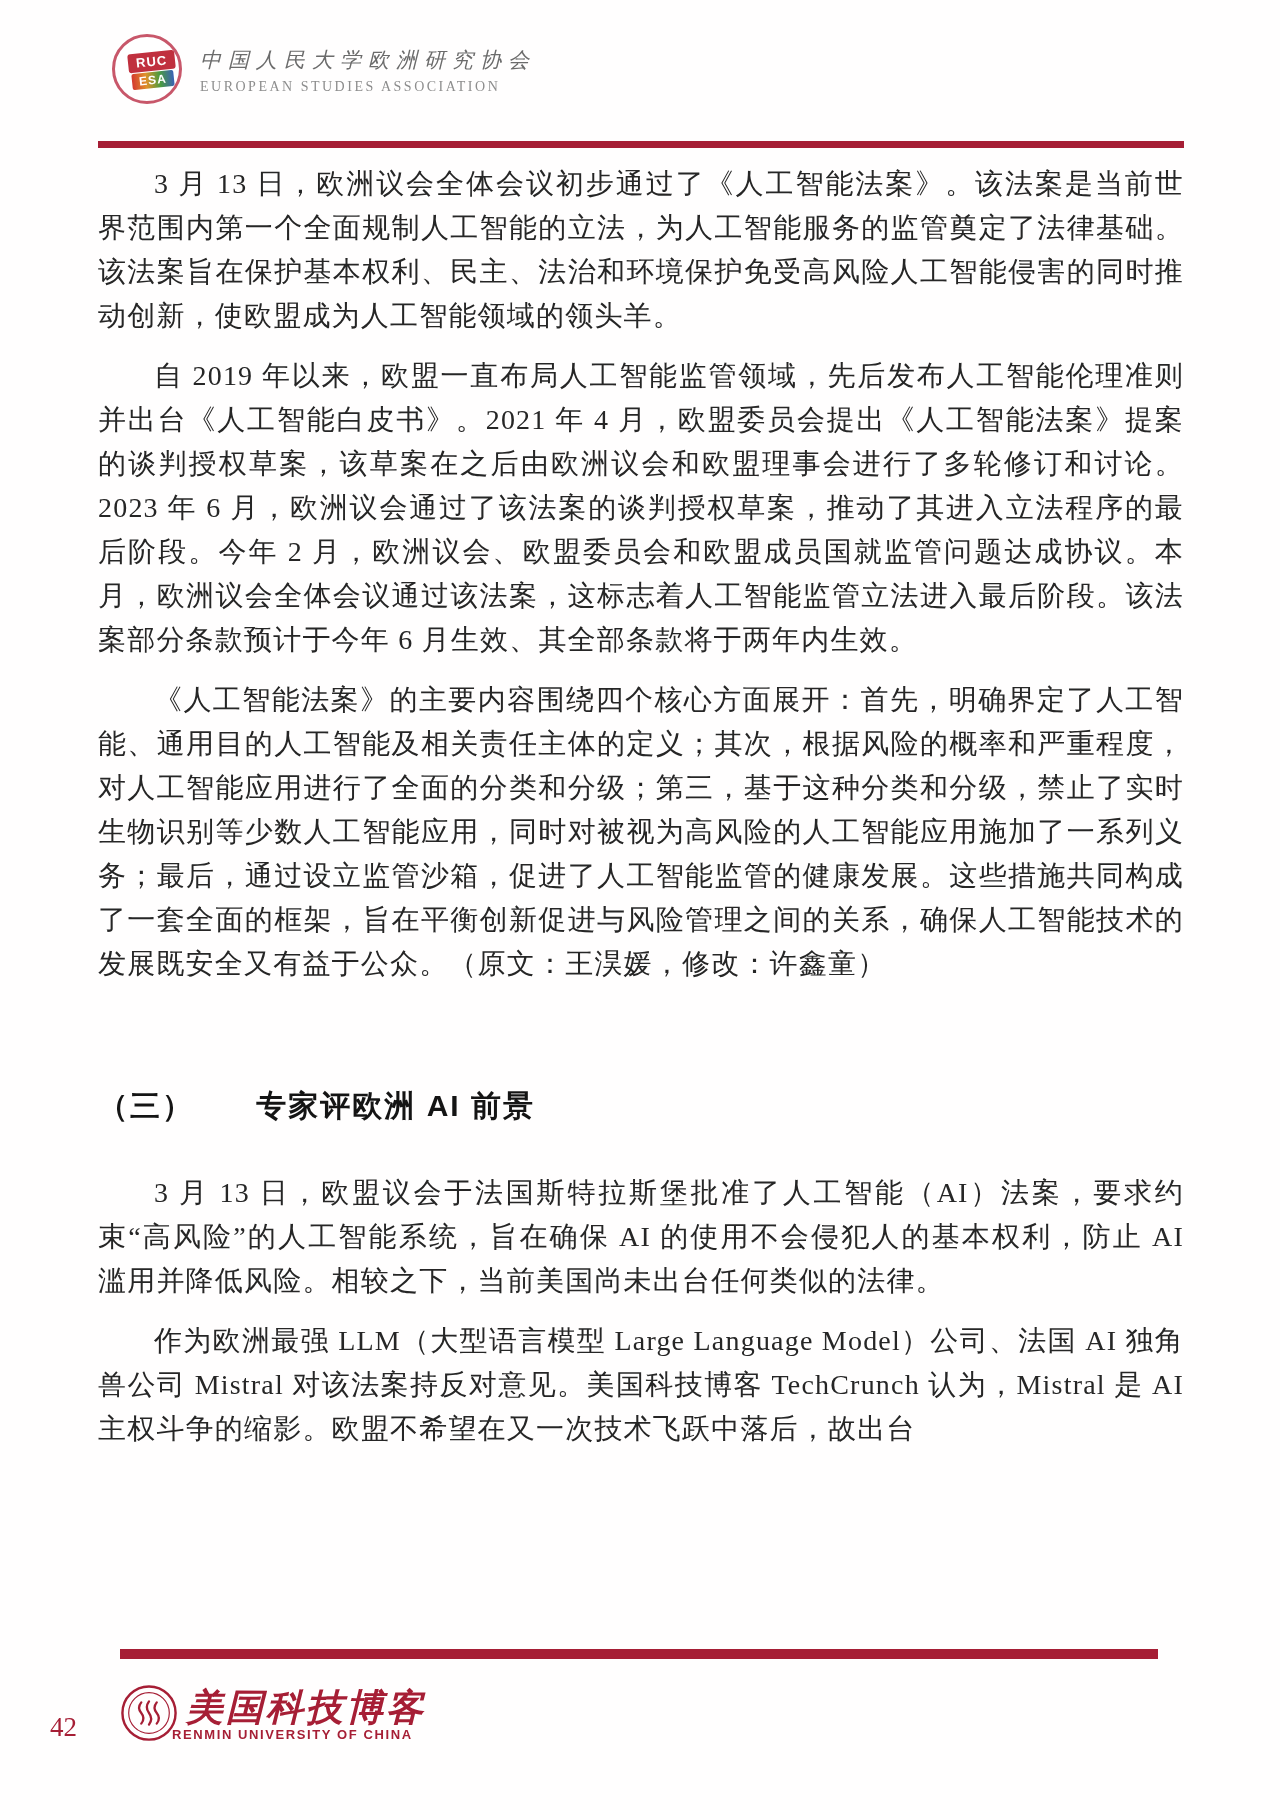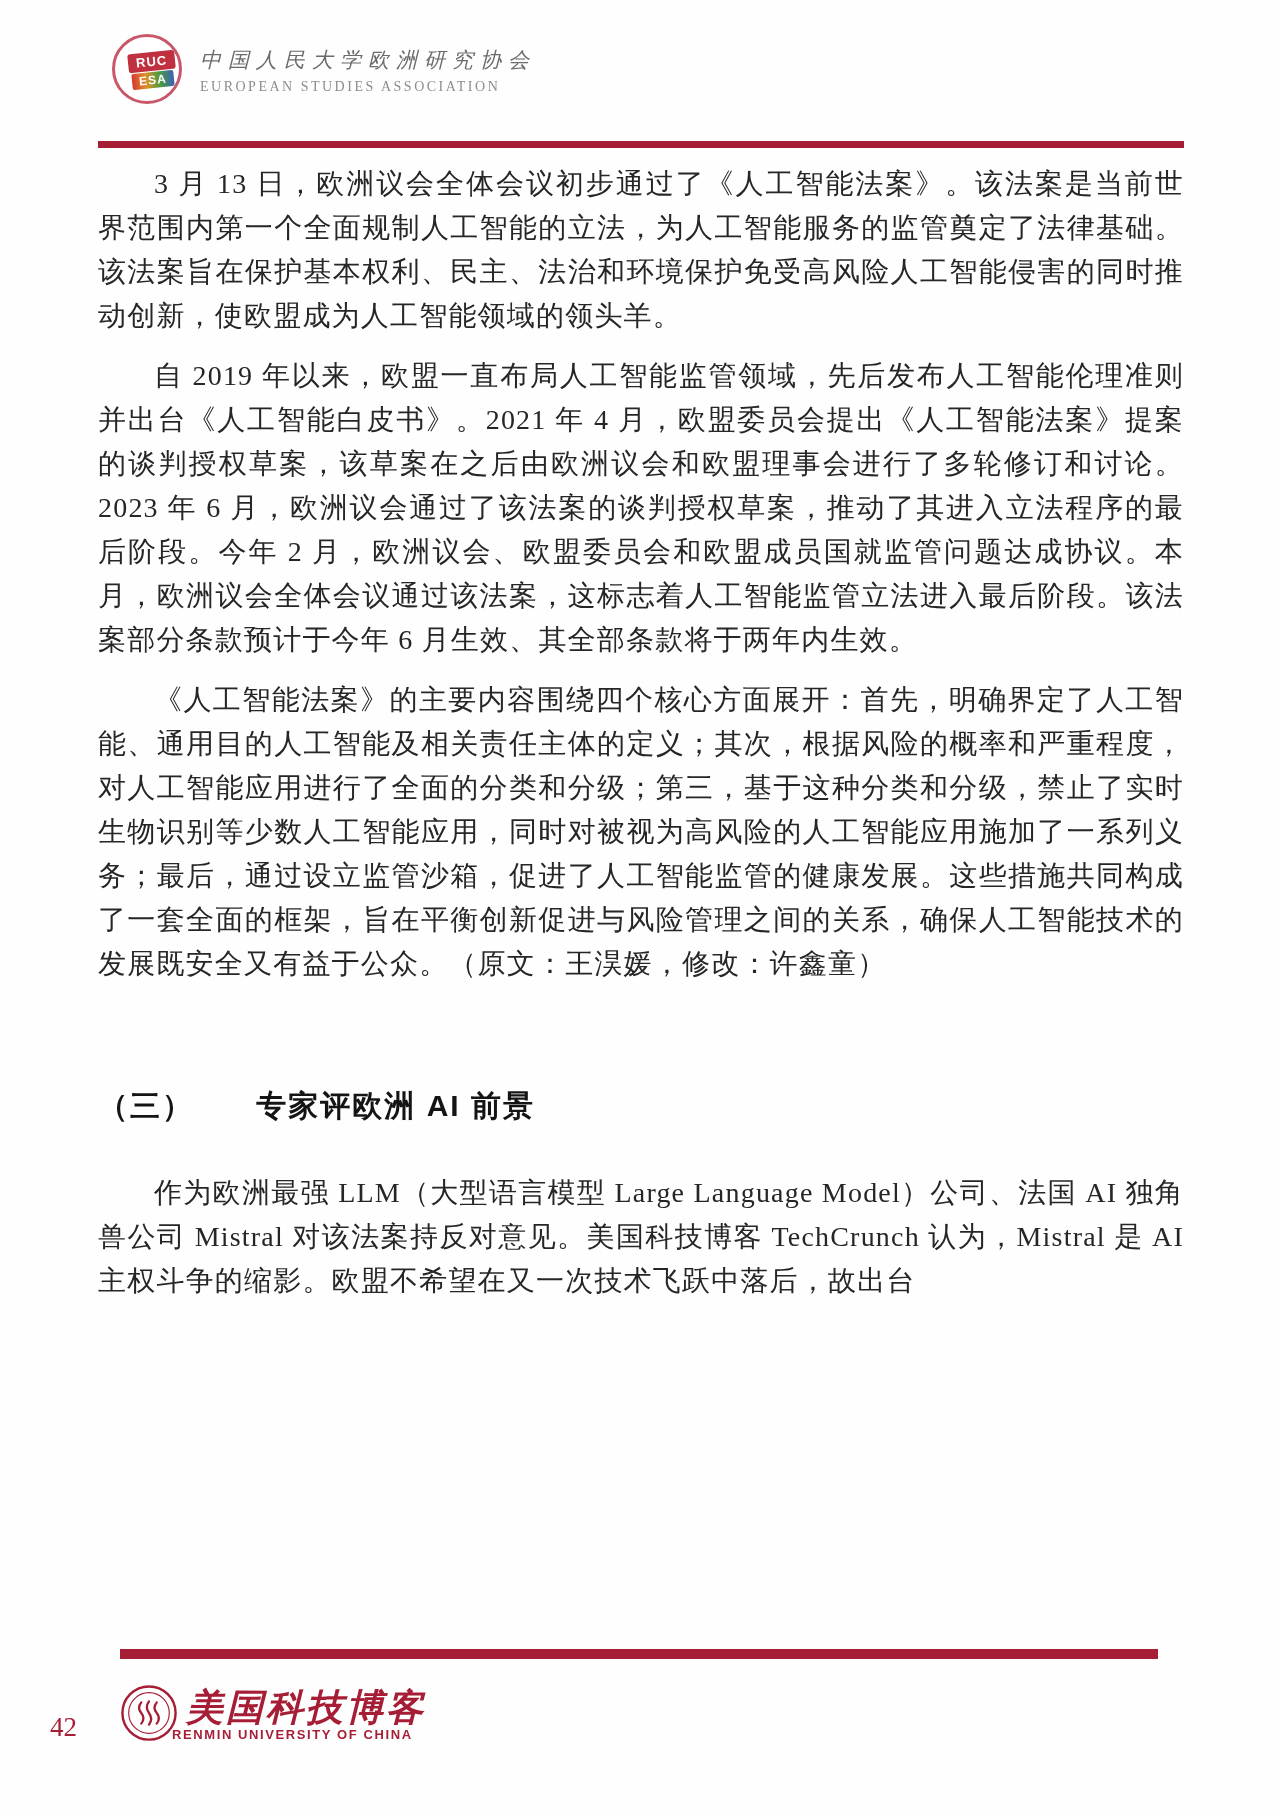--- a/index.html
+++ b/index.html
@@ -106,20 +106,21 @@
   <main class="content">
     <p>3 月 13 日，欧洲议会全体会议初步通过了《人工智能法案》。该法案是当前世界范围内第一个全面规制人工智能的立法，为人工智能服务的监管奠定了法律基础。该法案旨在保护基本权利、民主、法治和环境保护免受高风险人工智能侵害的同时推动创新，使欧盟成为人工智能领域的领头羊。</p>
     <p>自 2019 年以来，欧盟一直布局人工智能监管领域，先后发布人工智能伦理准则并出台《人工智能白皮书》。2021 年 4 月，欧盟委员会提出《人工智能法案》提案的谈判授权草案，该草案在之后由欧洲议会和欧盟理事会进行了多轮修订和讨论。2023 年 6 月，欧洲议会通过了该法案的谈判授权草案，推动了其进入立法程序的最后阶段。今年 2 月，欧洲议会、欧盟委员会和欧盟成员国就监管问题达成协议。本月，欧洲议会全体会议通过该法案，这标志着人工智能监管立法进入最后阶段。该法案部分条款预计于今年 6 月生效、其全部条款将于两年内生效。</p>
     <p>《人工智能法案》的主要内容围绕四个核心方面展开：首先，明确界定了人工智能、通用目的人工智能及相关责任主体的定义；其次，根据风险的概率和严重程度，对人工智能应用进行了全面的分类和分级；第三，基于这种分类和分级，禁止了实时生物识别等少数人工智能应用，同时对被视为高风险的人工智能应用施加了一系列义务；最后，通过设立监管沙箱，促进了人工智能监管的健康发展。这些措施共同构成了一套全面的框架，旨在平衡创新促进与风险管理之间的关系，确保人工智能技术的发展既安全又有益于公众。（原文：王淏媛，修改：许鑫童）</p>
 
     <h2 class="sec">
       <span class="sec-num">（三）</span>
       <span class="sec-title">专家评欧洲 AI 前景</span>
     </h2>
 
+    <p>3 月 13 日，欧盟议会于法国斯特拉斯堡批准了人工智能（AI）法案，要求约束“高风险”的人工智能系统，旨在确保 AI 的使用不会侵犯人的基本权利，防止 AI 滥用并降低风险。相较之下，当前美国尚未出台任何类似的法律。</p>
     <p>作为欧洲最强 LLM（大型语言模型 Large Language Model）公司、法国 AI 独角兽公司 Mistral 对该法案持反对意见。美国科技博客 TechCrunch 认为，Mistral 是 AI 主权斗争的缩影。欧盟不希望在又一次技术飞跃中落后，故出台</p>
   </main>
 
   <footer>
     <div class="rule rule-bottom"></div>
     <div class="page-number">42</div>
 
     <svg class="ruc-seal" width="58" height="58" viewBox="0 0 60 60" aria-hidden="true">
       <circle cx="30" cy="30" r="27.5" fill="none" stroke="#a61e35" stroke-width="2.5"></circle>
       <circle cx="30" cy="30" r="21" fill="none" stroke="#a61e35" stroke-width="1.2"></circle>

